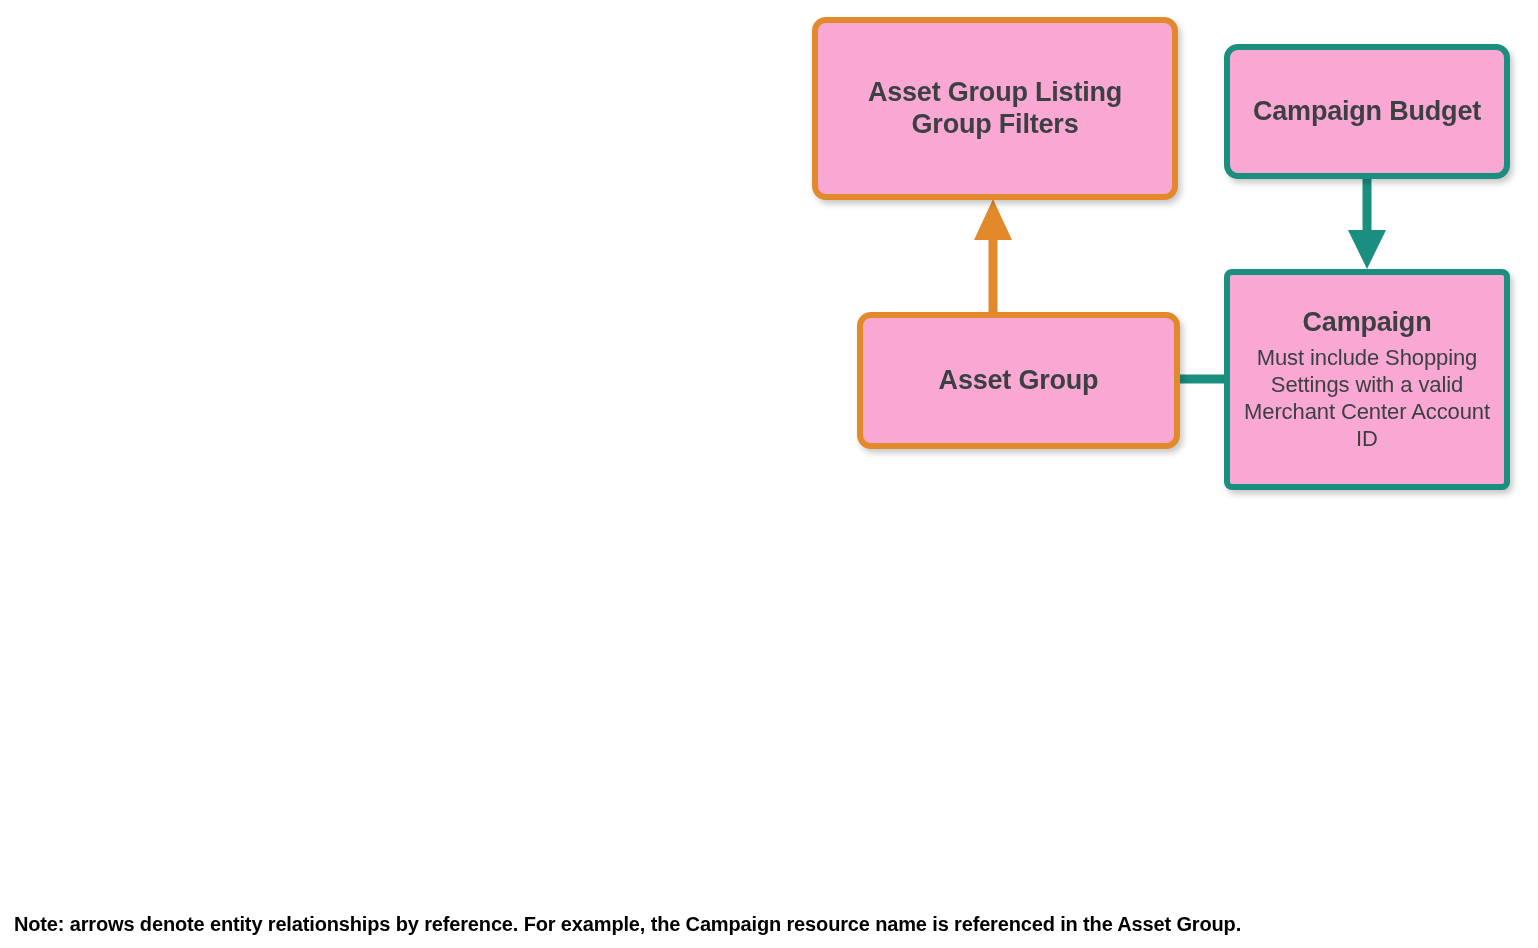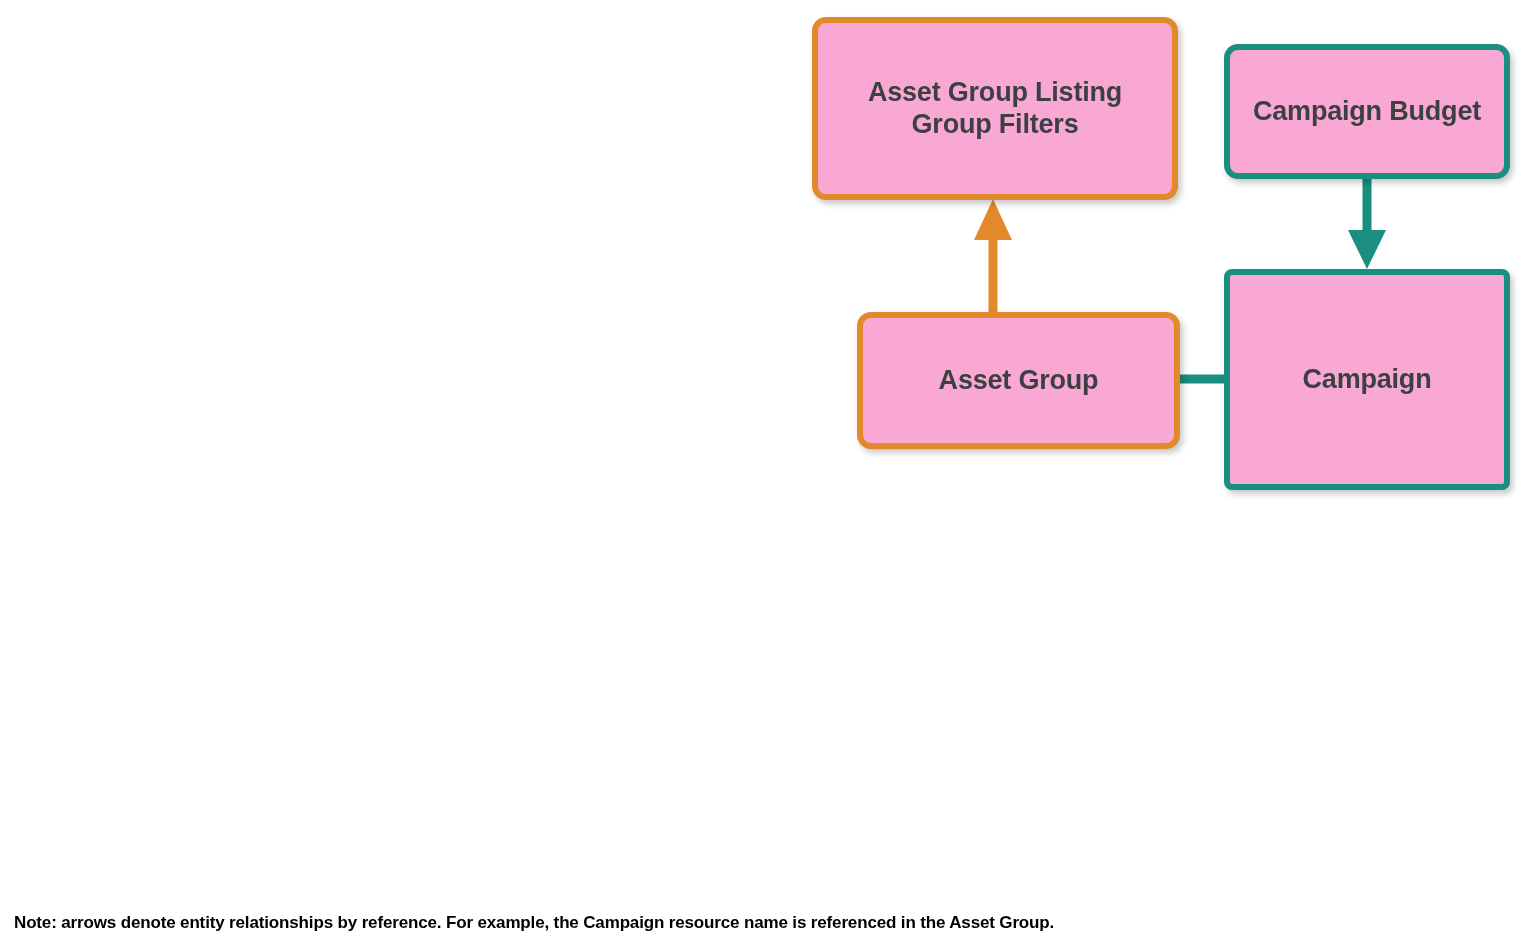--- a/index.html
+++ b/index.html
@@ -70,21 +70,21 @@
     width: 1538px;
     height: 948px;
     pointer-events: none;
   }
 
   
   #footnote {
     position: absolute;
     left: 14px;
     top: 913px;
-    font-size: 17px;
+    font-size: 20px;
     font-weight: bold;
     color: #000000;
     letter-spacing: -0.15px;
     white-space: nowrap;
   }
 </style>
 </head>
 <body>
 
 <div id="diagram-canvas">
@@ -114,17 +114,18 @@
   <div class="node teal" id="node-budget">
     <div class="node-title">Campaign Budget</div>
   </div>
 
   <div class="node orange" id="node-ag">
     <div class="node-title">Asset Group</div>
   </div>
 
   <div class="node teal" id="node-camp">
     <div class="node-title">Campaign</div>
+    <div class="node-subtitle">Must include Shopping Settings with a valid Merchant Center Account ID</div>
   </div>
 
   <div id="footnote">Note: arrows denote entity relationships by reference. For example, the Campaign resource name is referenced in the Asset Group.</div>
 
 </div>
 
 </body></html>

